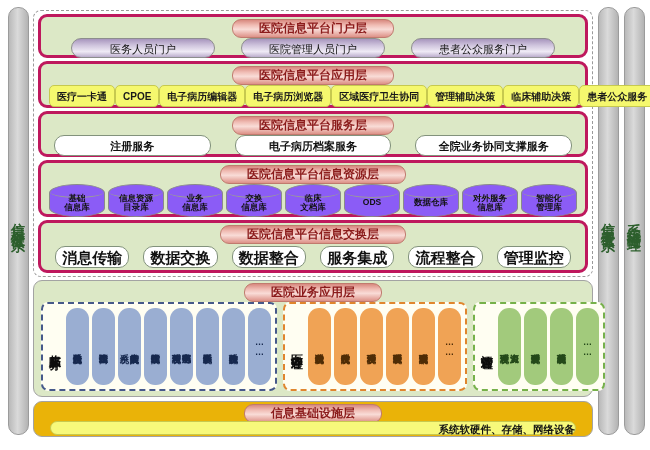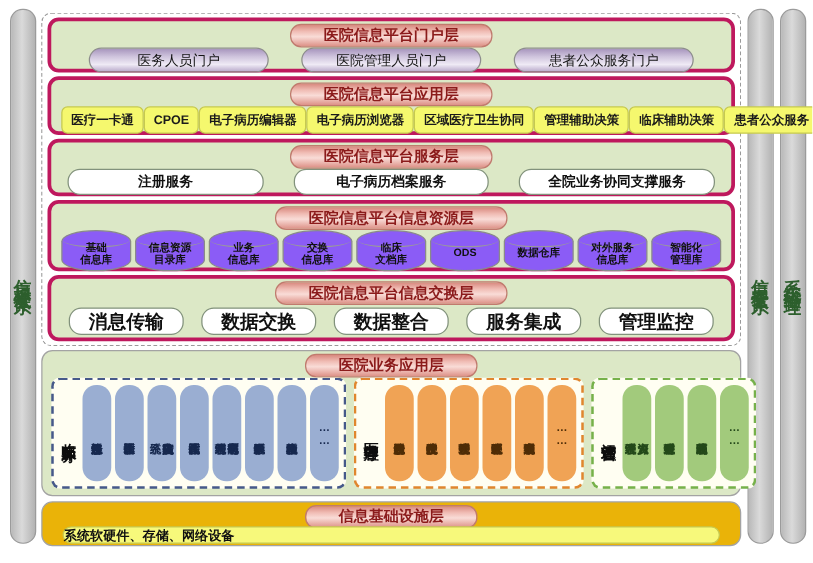--- a/index.html
+++ b/index.html
@@ -82,21 +82,21 @@
     justify-content:center;writing-mode:vertical-rl;text-orientation:upright;
     font-size:9px;font-weight:bold;line-height:10px;white-space:pre-line;text-align:center;}
   .pill-blue{background:#9aaed2;color:#17294f;}
   .pill-orange{background:#f0a355;color:#4f2d07;}
   .pill-green{background:#a2ca7c;color:#24491a;}
 
   
   .infra{position:absolute;left:33px;top:401px;width:560px;height:36px;
     background:#eab308;border:1px solid #a3a3a3;border-radius:9px;box-sizing:border-box;}
   .infra-bar{position:absolute;top:19px;left:16px;right:16px;height:14px;line-height:14px;
-    background:#f7f97b;border:1px solid #c6c94f;border-radius:8px;text-align:left;
+    background:#f7f97b;border:1px solid #c6c94f;border-radius:8px;text-align:right;
     font-weight:bold;font-size:10.5px;color:#111;box-sizing:border-box;}
 </style>
 </head>
 <body>
 
 <div class="canvas">
 
   <div class="vbar vbar-left">
     <span class="vtext">信息标准体系</span>
   </div>
@@ -181,20 +181,21 @@
       </div>
     </section>
 
     <section class="layer l-exchange">
       <div class="hdr">医院信息平台信息交换层</div>
       <div class="row row-exchange">
         <div class="exc-box">消息传输</div>
         <div class="exc-box">数据交换</div>
         <div class="exc-box">数据整合</div>
         <div class="exc-box">服务集成</div>
+        <div class="exc-box">流程整合</div>
         <div class="exc-box">管理监控</div>
       </div>
     </section>
   </div>
 
   <section class="business">
     <div class="hdr">医院业务应用层</div>
     <div class="groups">
 
       <div class="group g-clinical">

